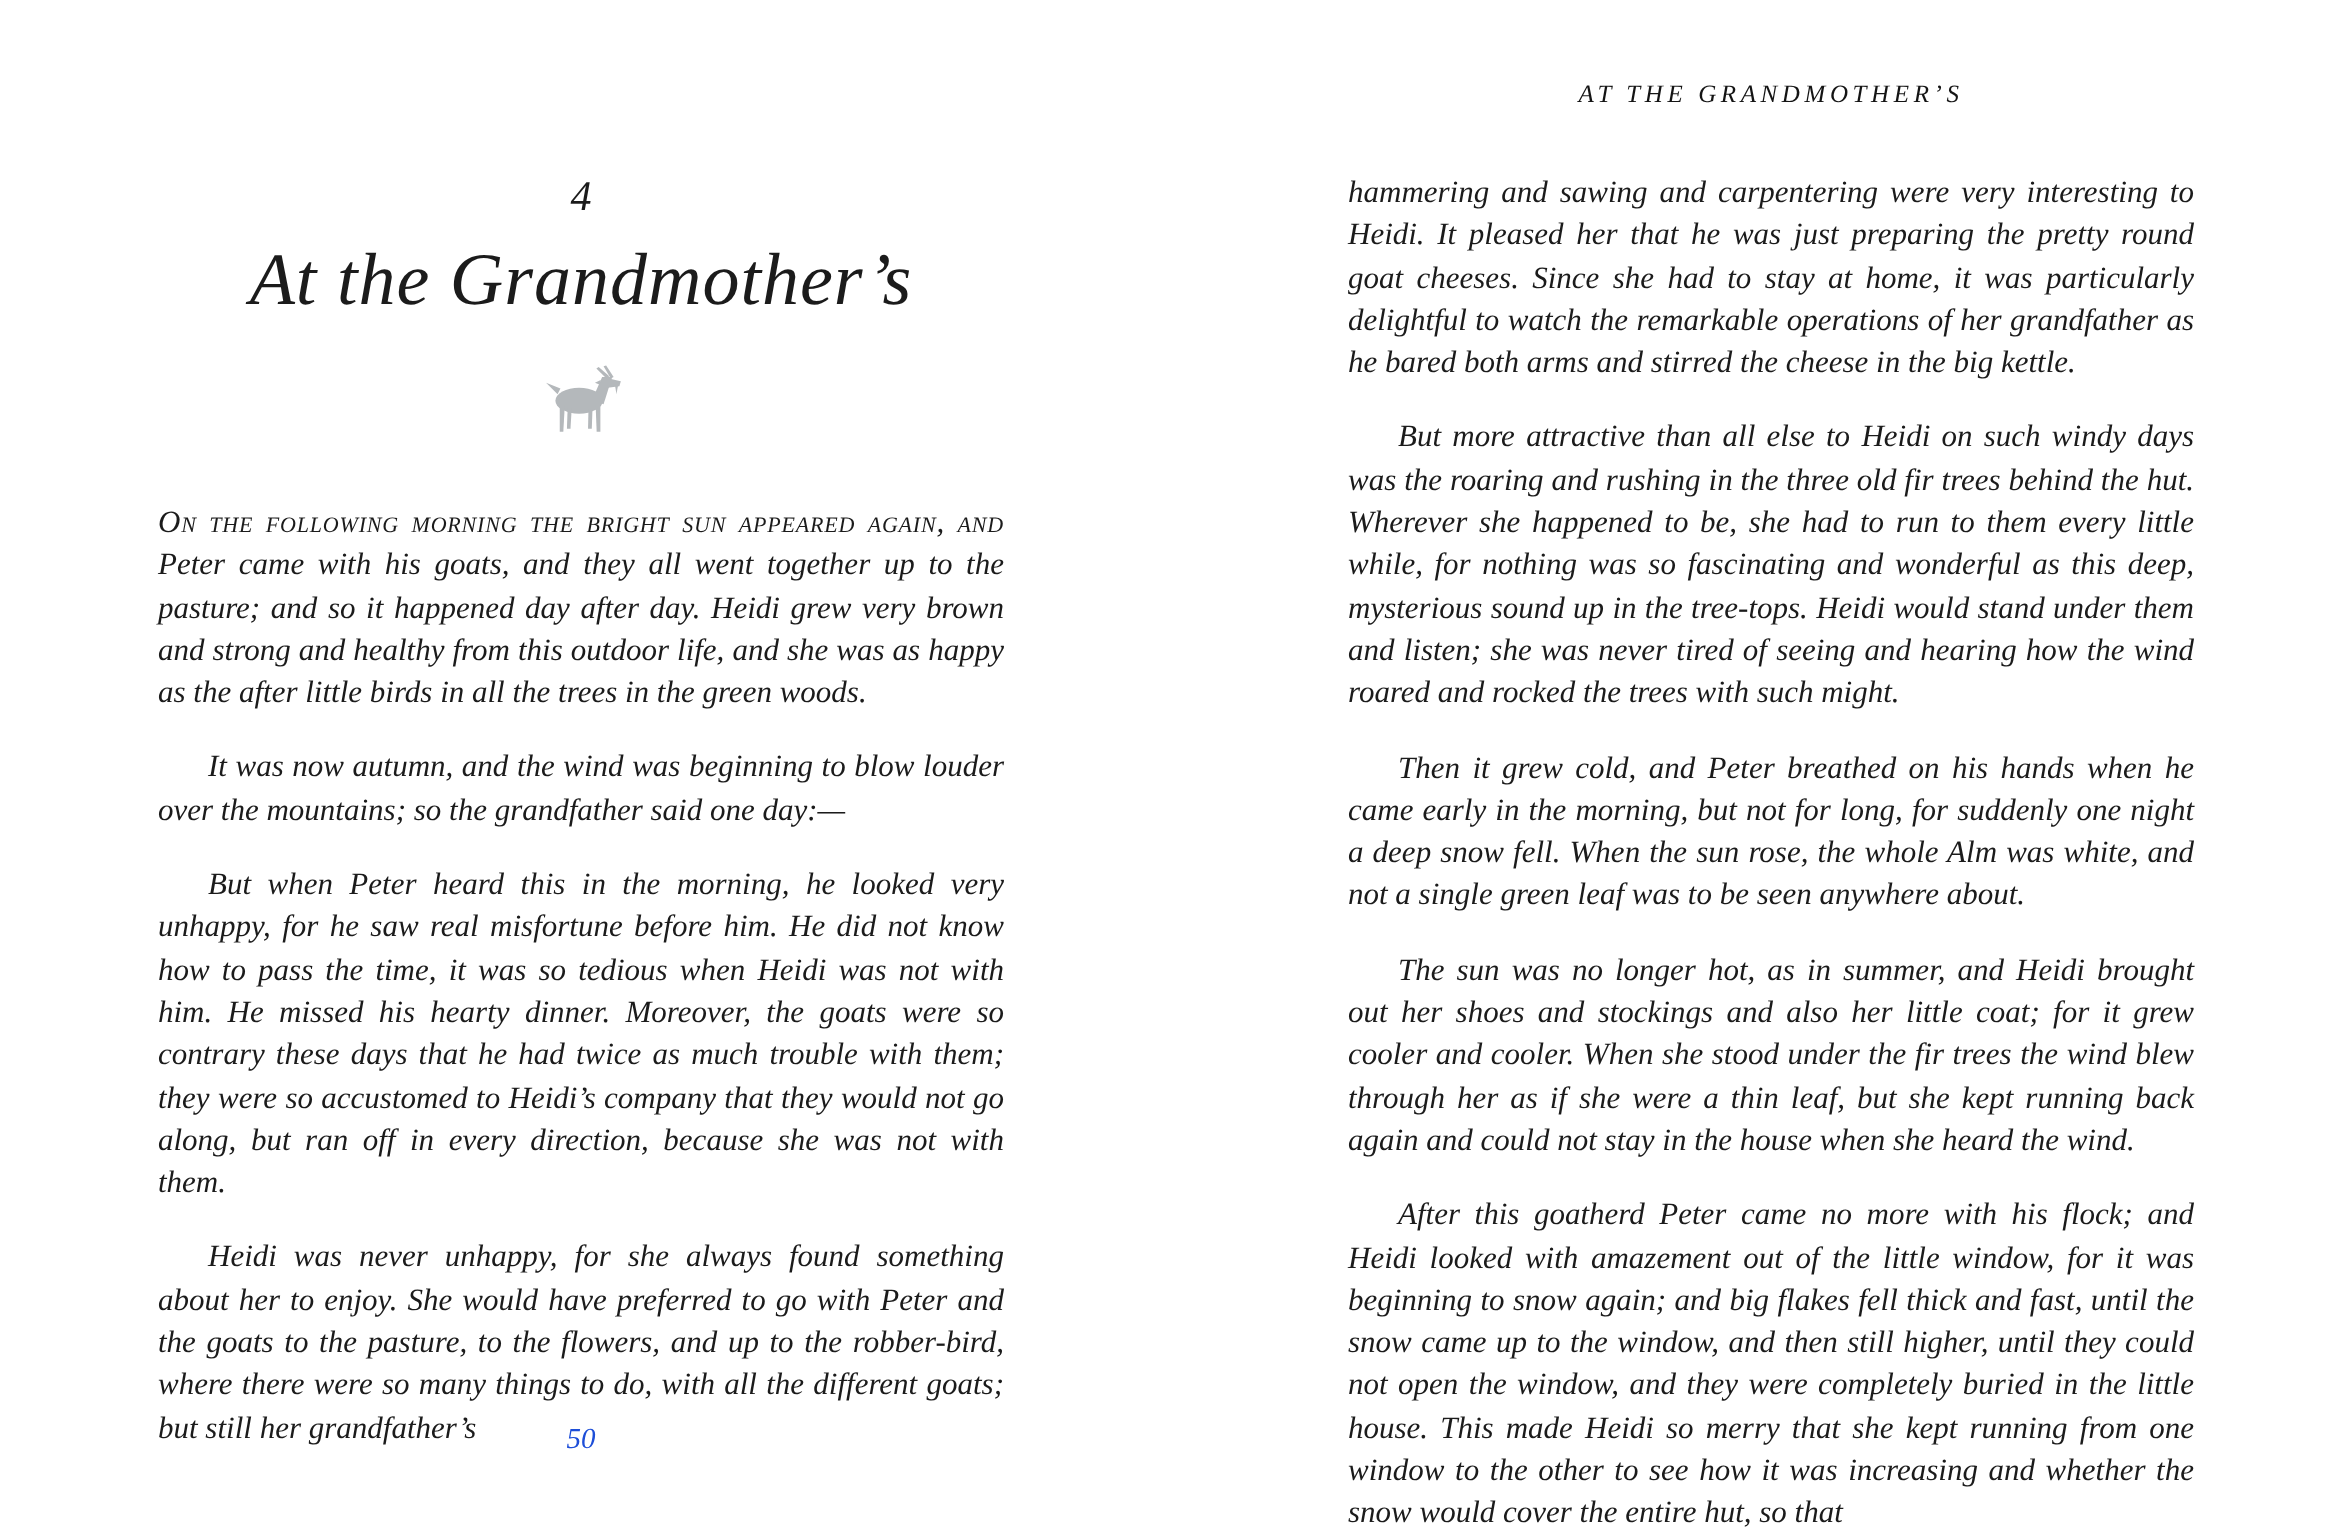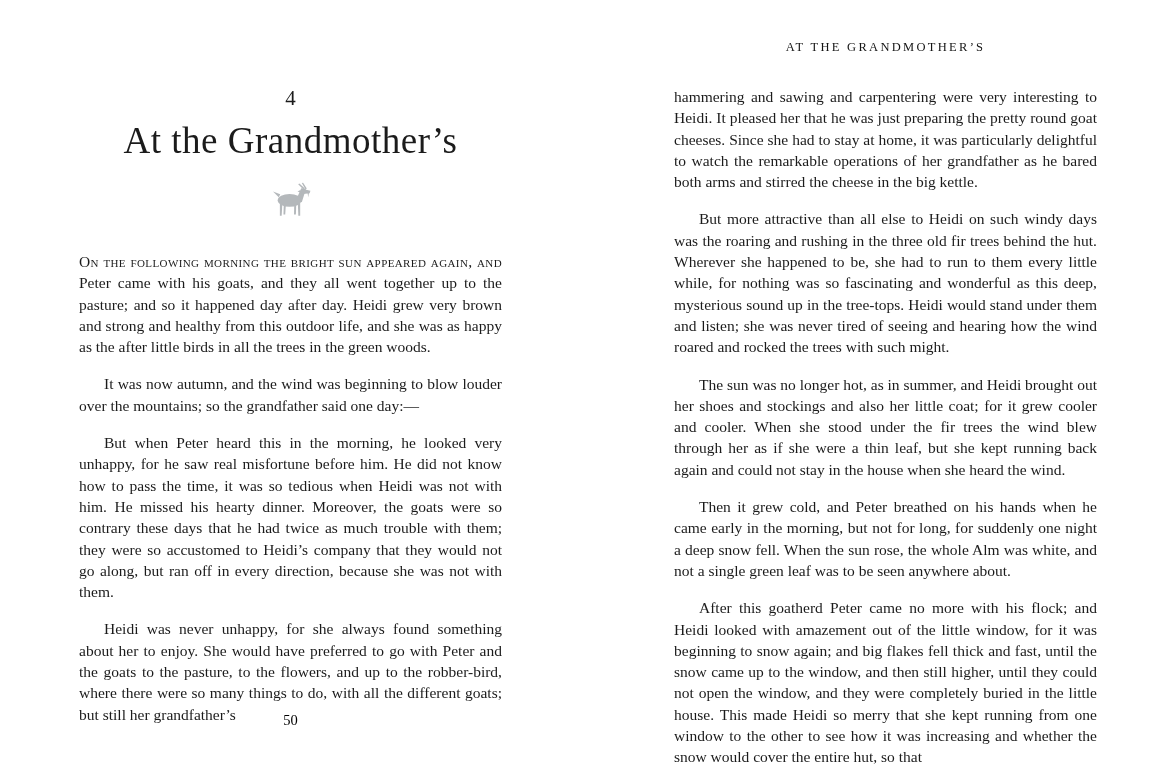--- a/index.html
+++ b/index.html
@@ -16,20 +16,21 @@
     height: 768px;
     background: #ffffff;
     font-family: "Liberation Serif", "DejaVu Serif", serif;
     color: #1b1b1b;
   }
   .page {
     position: absolute;
     top: 0;
     width: 455px;
     height: 765px;
+    font-style: italic;
   }
   .page-left  { left: 63px; }
   .page-right { left: 658px; }
 
   .chapter-number {
     margin: 0;
     padding-top: 86px;
     text-align: center;
     font-size: 21px;
     line-height: 24px;
@@ -79,21 +80,21 @@
     letter-spacing: 0.4px;
   }
 
   .page-number {
     position: absolute;
     top: 712px;
     left: 0;
     width: 100%;
     text-align: center;
     font-size: 14.5px;
-    color: #000000;
+    color: #1d4ed8;
   }
 </style>
 </head>
 <body>
 
 <div class="spread">
 
   <div class="page page-left">
     <p class="chapter-number">4</p>
 
@@ -136,20 +137,20 @@
 
     <div class="page-number">50</div>
   </div>
 
   <div class="page page-right">
     <p class="running-head">AT THE GRANDMOTHER’S</p>
 
     <div class="body-text">
       <p>hammering and sawing and carpentering were very interesting to Heidi. It pleased her that he was just preparing the pretty round goat cheeses. Since she had to stay at home, it was particularly delightful to watch the remarkable operations of her grandfather as he bared both arms and stirred the cheese in the big kettle.</p>
       <p class="indent">But more attractive than all else to Heidi on such windy days was the roaring and rushing in the three old fir trees behind the hut. Wherever she happened to be, she had to run to them every little while, for nothing was so fascinating and wonderful as this deep, mysterious sound up in the tree-tops. Heidi would stand under them and listen; she was never tired of seeing and hearing how the wind roared and rocked the trees with such might.</p>
+      <p class="indent">Then it grew cold, and Peter breathed on his hands when he came early in the morning, but not for long, for suddenly one night a deep snow fell. When the sun rose, the whole Alm was white, and not a single green leaf was to be seen anywhere about.</p>
       <p class="indent">The sun was no longer hot, as in summer, and Heidi brought out her shoes and stockings and also her little coat; for it grew cooler and cooler. When she stood under the fir trees the wind blew through her as if she were a thin leaf, but she kept running back again and could not stay in the house when she heard the wind.</p>
-      <p class="indent">Then it grew cold, and Peter breathed on his hands when he came early in the morning, but not for long, for suddenly one night a deep snow fell. When the sun rose, the whole Alm was white, and not a single green leaf was to be seen anywhere about.</p>
       <p class="indent">After this goatherd Peter came no more with his flock; and Heidi looked with amazement out of the little window, for it was beginning to snow again; and big flakes fell thick and fast, until the snow came up to the window, and then still higher, until they could not open the window, and they were completely buried in the little house. This made Heidi so merry that she kept running from one window to the other to see how it was increasing and whether the snow would cover the entire hut, so that</p>
     </div>
 
   </div>
 
 </div>
 
 </body></html>

